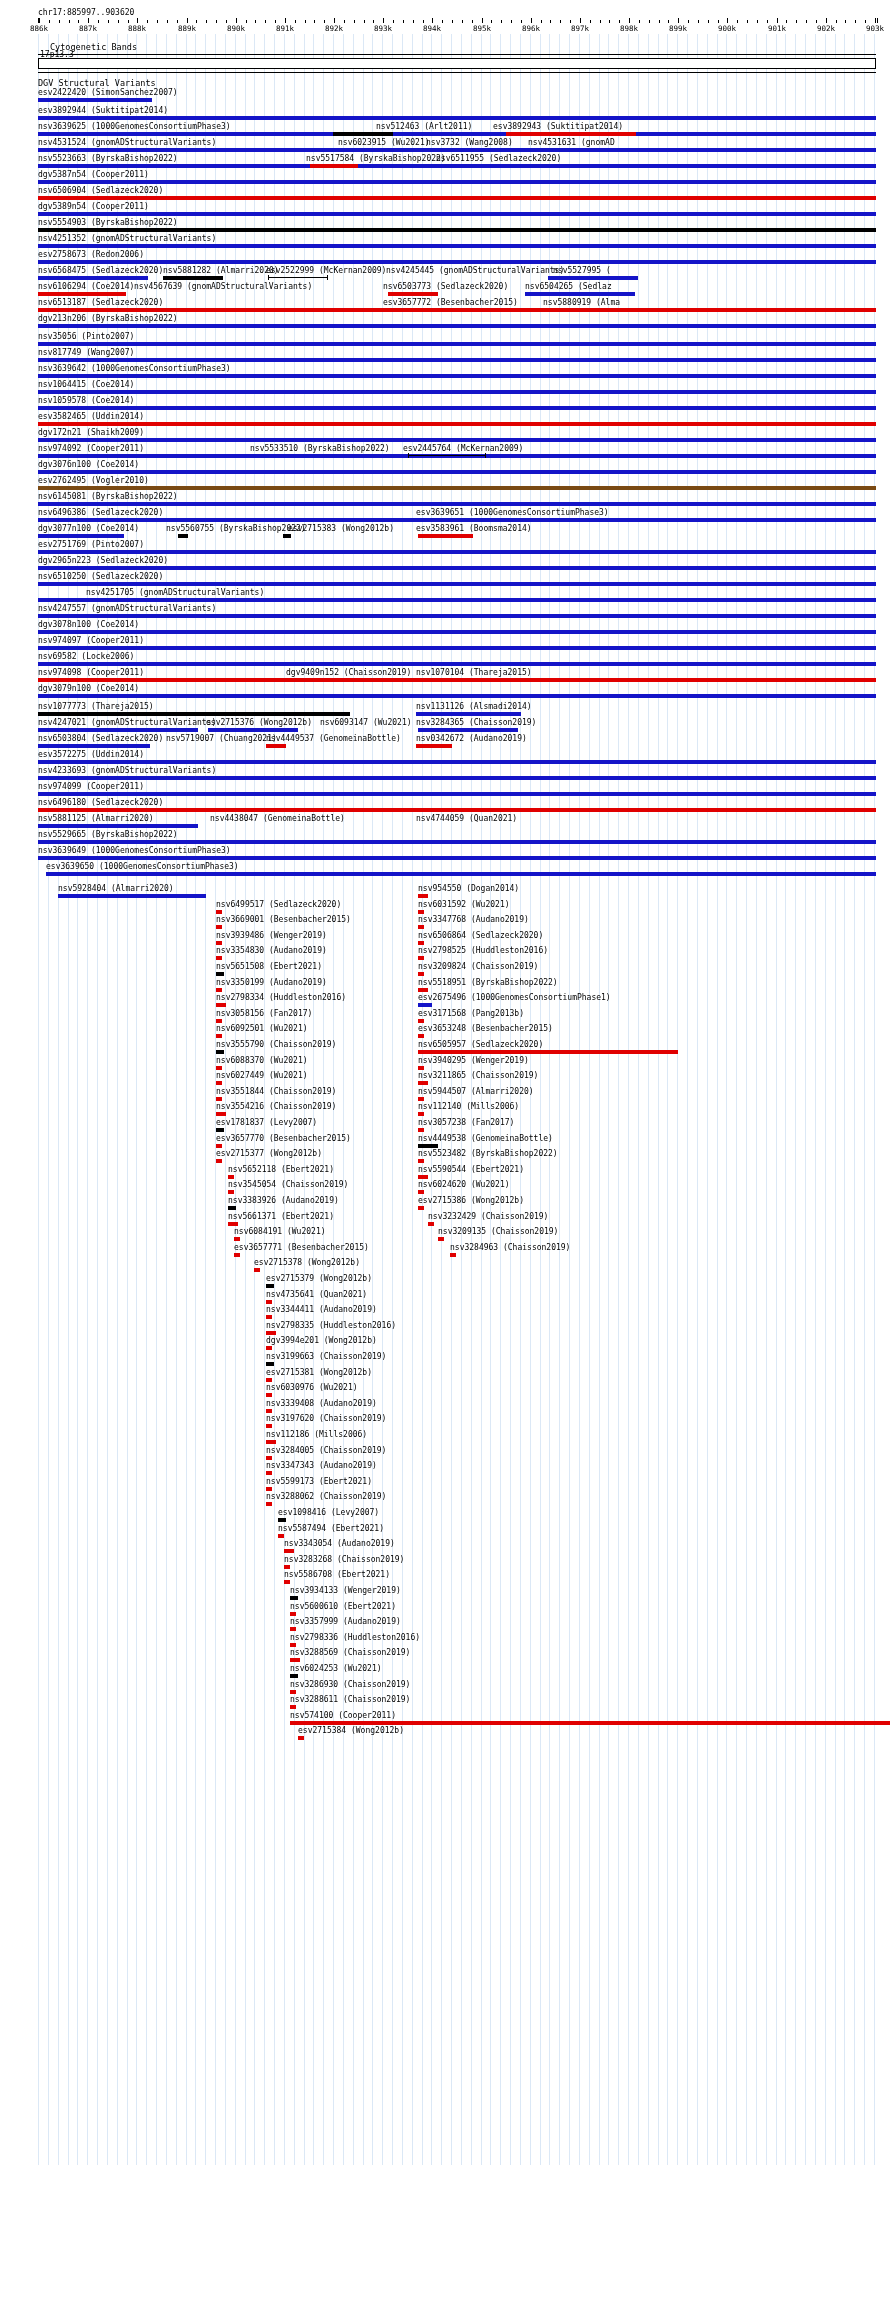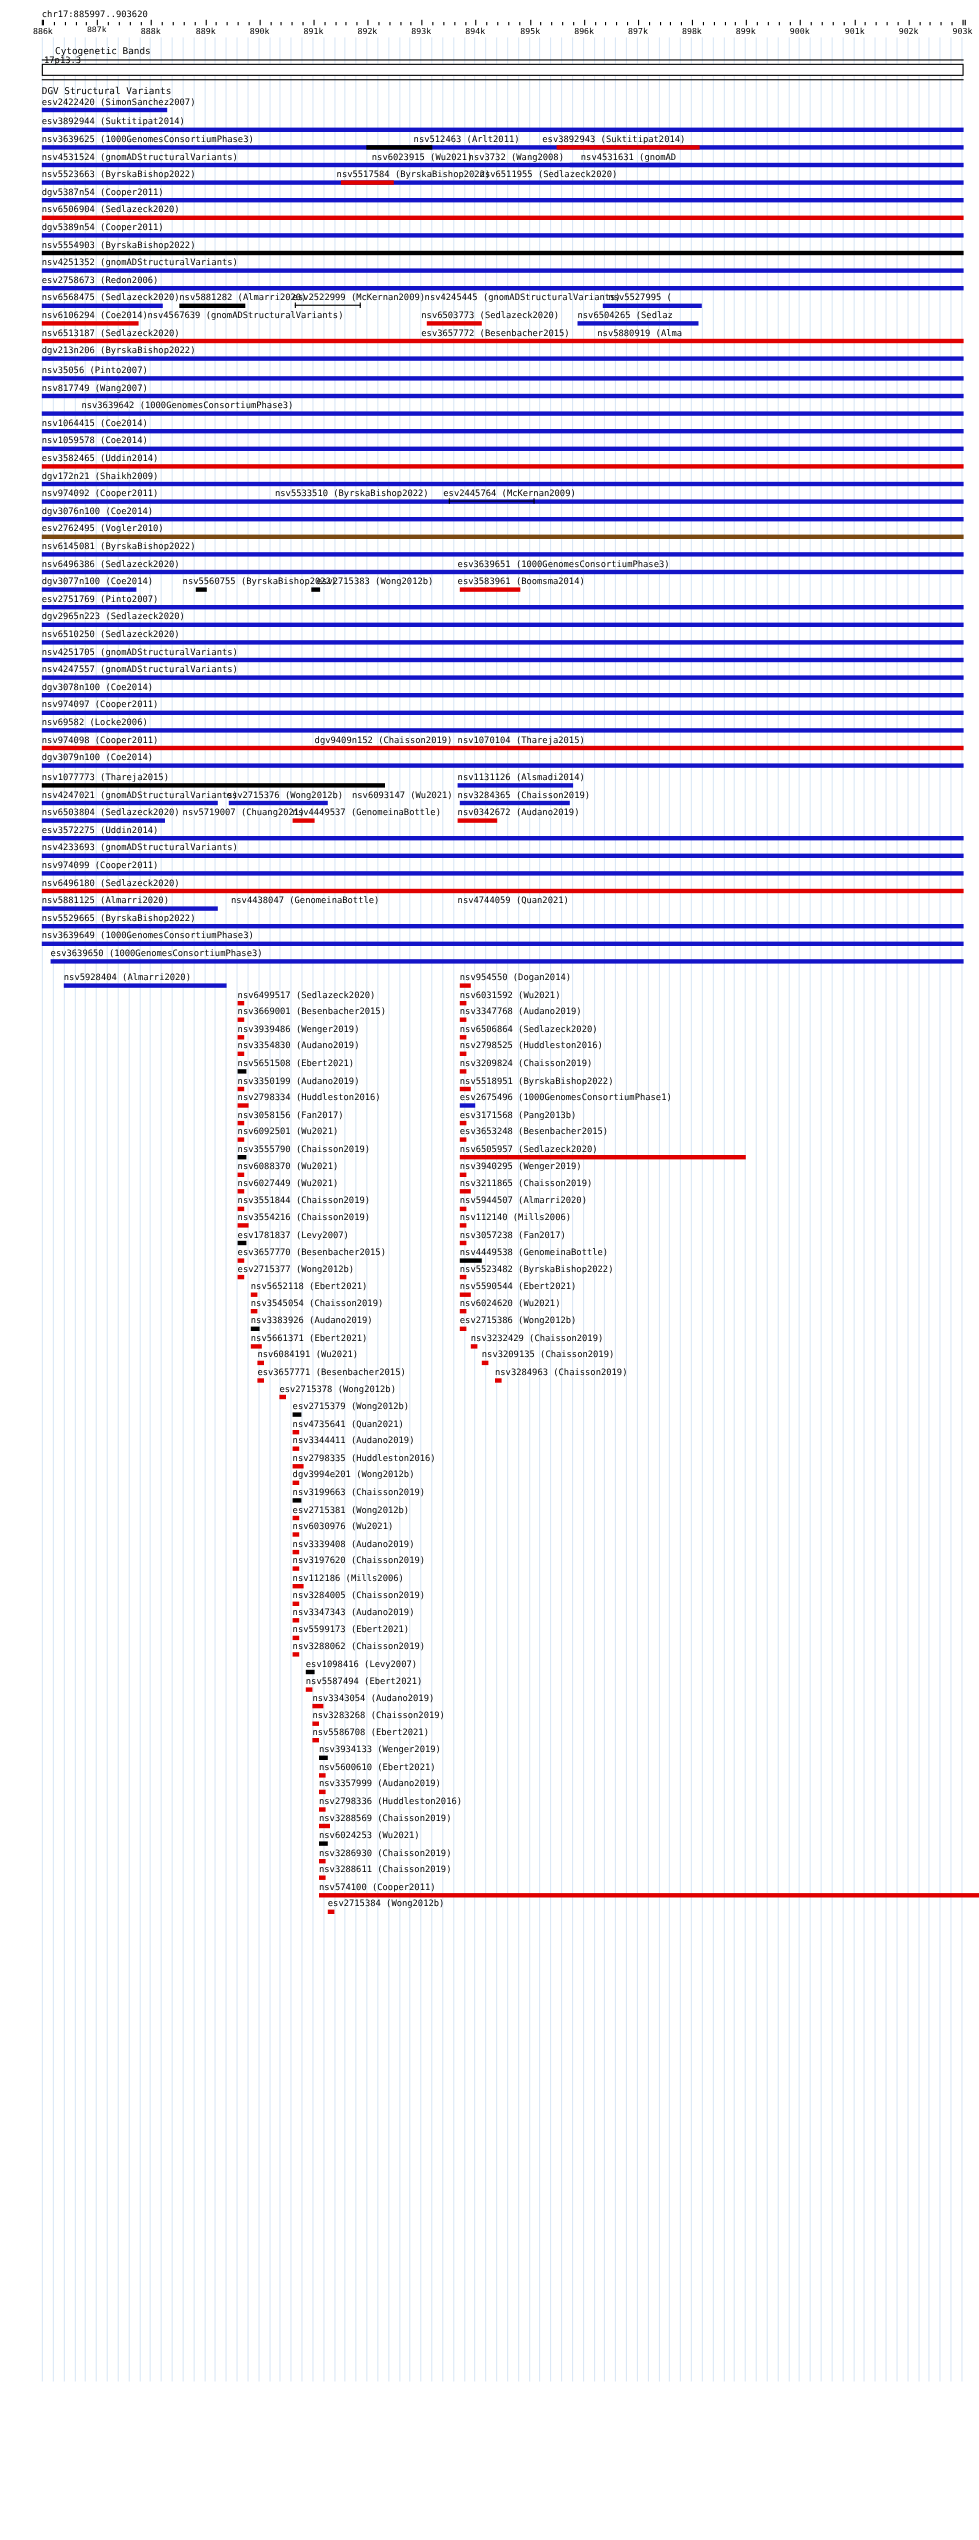--- a/index.html
+++ b/index.html
@@ -125,21 +125,21 @@
         <div class="tick" style="left: 787px;"></div>
         <div class="minor" style="left: 797px;"></div>
         <div class="minor" style="left: 806px;"></div>
         <div class="minor" style="left: 816px;"></div>
         <div class="minor" style="left: 826px;"></div>
         <div class="tick" style="left: 836px;"></div>
       </div>
     </div>
   <div class="ticklabels" id="ticklabels">
       <span style="left: 1px;">886k</span>
-      <span style="left: 50px; font-family: Liberation Mono, monospace;">887k</span>
+      <span style="left: 50px;">887k</span>
       <span style="left: 99px;">888k</span>
       <span style="left: 149px;">889k</span>
       <span style="left: 198px;">890k</span>
       <span style="left: 247px;">891k</span>
       <span style="left: 296px;">892k</span>
       <span style="left: 345px;">893k</span>
       <span style="left: 394px;">894k</span>
       <span style="left: 444px;">895k</span>
       <span style="left: 493px;">896k</span>
       <span style="left: 542px;">897k</span>
@@ -305,21 +305,21 @@
       <div class="lbl" style="left: 38px; top: 298px;">nsv6513187 (Sedlazeck2020)</div>
       <div class="lbl" style="left: 383px; top: 298px;">esv3657772 (Besenbacher2015)</div>
       <div class="lbl" style="left: 543px; top: 298px;">nsv5880919 (Alma</div>
       <div class="bar" style="left: 38px; top: 308px; width: 838px; background: rgb(224, 0, 0);"></div>
       <div class="lbl" style="left: 38px; top: 314px;">dgv213n206 (ByrskaBishop2022)</div>
       <div class="bar" style="left: 38px; top: 324px; width: 838px; background: rgb(20, 20, 200);"></div>
       <div class="lbl" style="left: 38px; top: 332px;">nsv35056 (Pinto2007)</div>
       <div class="bar" style="left: 38px; top: 342px; width: 838px; background: rgb(20, 20, 200);"></div>
       <div class="lbl" style="left: 38px; top: 348px;">nsv817749 (Wang2007)</div>
       <div class="bar" style="left: 38px; top: 358px; width: 838px; background: rgb(20, 20, 200);"></div>
-      <div class="lbl" style="left: 38px; top: 364px; margin-left: 36px;">nsv3639642 (1000GenomesConsortiumPhase3)</div>
+      <div class="lbl" style="left: 38px; top: 364px;">nsv3639642 (1000GenomesConsortiumPhase3)</div>
       <div class="bar" style="left: 38px; top: 374px; width: 838px; background: rgb(20, 20, 200);"></div>
       <div class="lbl" style="left: 38px; top: 380px;">nsv1064415 (Coe2014)</div>
       <div class="bar" style="left: 38px; top: 390px; width: 838px; background: rgb(20, 20, 200);"></div>
       <div class="lbl" style="left: 38px; top: 396px;">nsv1059578 (Coe2014)</div>
       <div class="bar" style="left: 38px; top: 406px; width: 838px; background: rgb(20, 20, 200);"></div>
       <div class="lbl" style="left: 38px; top: 412px;">esv3582465 (Uddin2014)</div>
       <div class="bar" style="left: 38px; top: 422px; width: 838px; background: rgb(224, 0, 0);"></div>
       <div class="lbl" style="left: 38px; top: 428px;">dgv172n21 (Shaikh2009)</div>
       <div class="bar" style="left: 38px; top: 438px; width: 838px; background: rgb(20, 20, 200);"></div>
       <div class="lbl" style="left: 38px; top: 444px;">nsv974092 (Cooper2011)</div>
@@ -347,21 +347,21 @@
       <div class="bar" style="left: 38px; top: 534px; width: 86px; background: rgb(20, 20, 200);"></div>
       <div class="bar" style="left: 178px; top: 534px; width: 10px; background: rgb(0, 0, 0);"></div>
       <div class="bar" style="left: 283px; top: 534px; width: 8px; background: rgb(0, 0, 0);"></div>
       <div class="bar" style="left: 418px; top: 534px; width: 55px; background: rgb(224, 0, 0);"></div>
       <div class="lbl" style="left: 38px; top: 540px;">esv2751769 (Pinto2007)</div>
       <div class="bar" style="left: 38px; top: 550px; width: 838px; background: rgb(20, 20, 200);"></div>
       <div class="lbl" style="left: 38px; top: 556px;">dgv2965n223 (Sedlazeck2020)</div>
       <div class="bar" style="left: 38px; top: 566px; width: 838px; background: rgb(20, 20, 200);"></div>
       <div class="lbl" style="left: 38px; top: 572px;">nsv6510250 (Sedlazeck2020)</div>
       <div class="bar" style="left: 38px; top: 582px; width: 838px; background: rgb(20, 20, 200);"></div>
-      <div class="lbl" style="left: 38px; top: 588px;">nsv4251705 (gnomADStructuralVariants)</div>
+      <div class="lbl" style="left: 38px; top: 588px; padding-left: 48px;">nsv4251705 (gnomADStructuralVariants)</div>
       <div class="bar" style="left: 38px; top: 598px; width: 838px; background: rgb(20, 20, 200);"></div>
       <div class="lbl" style="left: 38px; top: 604px;">nsv4247557 (gnomADStructuralVariants)</div>
       <div class="bar" style="left: 38px; top: 614px; width: 838px; background: rgb(20, 20, 200);"></div>
       <div class="lbl" style="left: 38px; top: 620px;">dgv3078n100 (Coe2014)</div>
       <div class="bar" style="left: 38px; top: 630px; width: 838px; background: rgb(20, 20, 200);"></div>
       <div class="lbl" style="left: 38px; top: 636px;">nsv974097 (Cooper2011)</div>
       <div class="bar" style="left: 38px; top: 646px; width: 838px; background: rgb(20, 20, 200);"></div>
       <div class="lbl" style="left: 38px; top: 652px;">nsv69582 (Locke2006)</div>
       <div class="bar" style="left: 38px; top: 662px; width: 838px; background: rgb(20, 20, 200);"></div>
       <div class="lbl" style="left: 38px; top: 668px;">nsv974098 (Cooper2011)</div>

